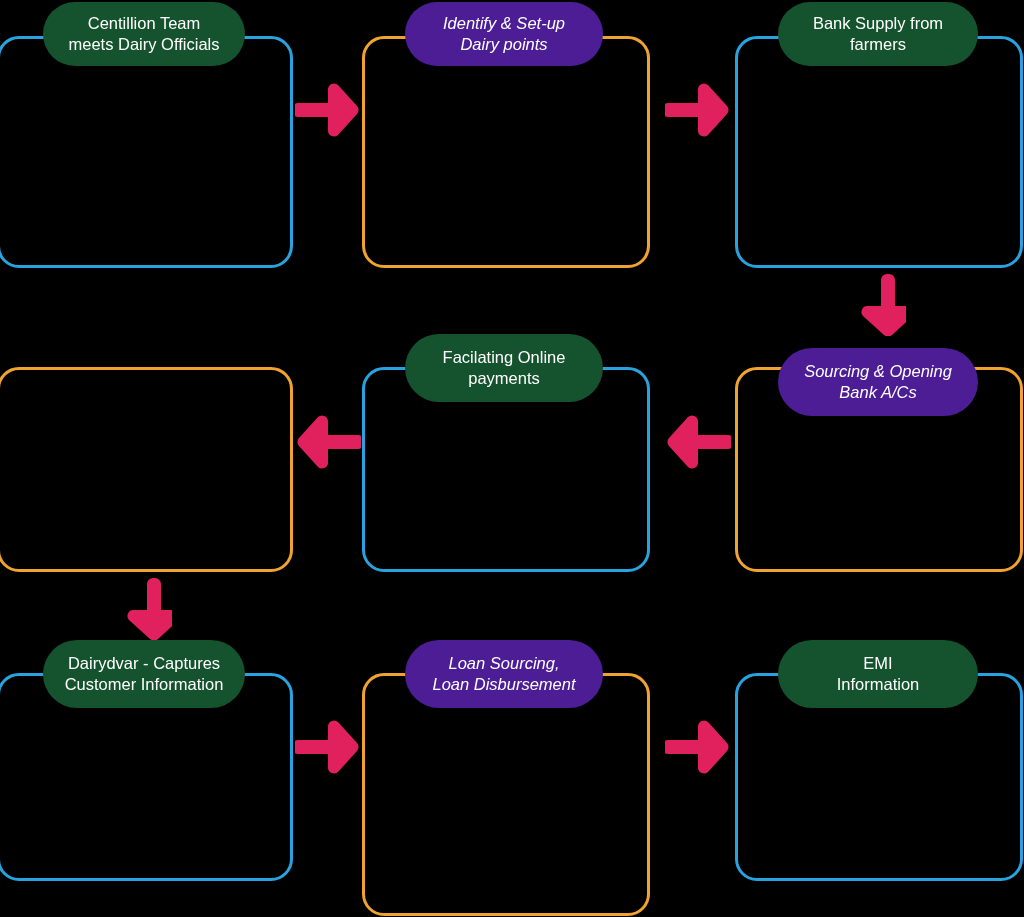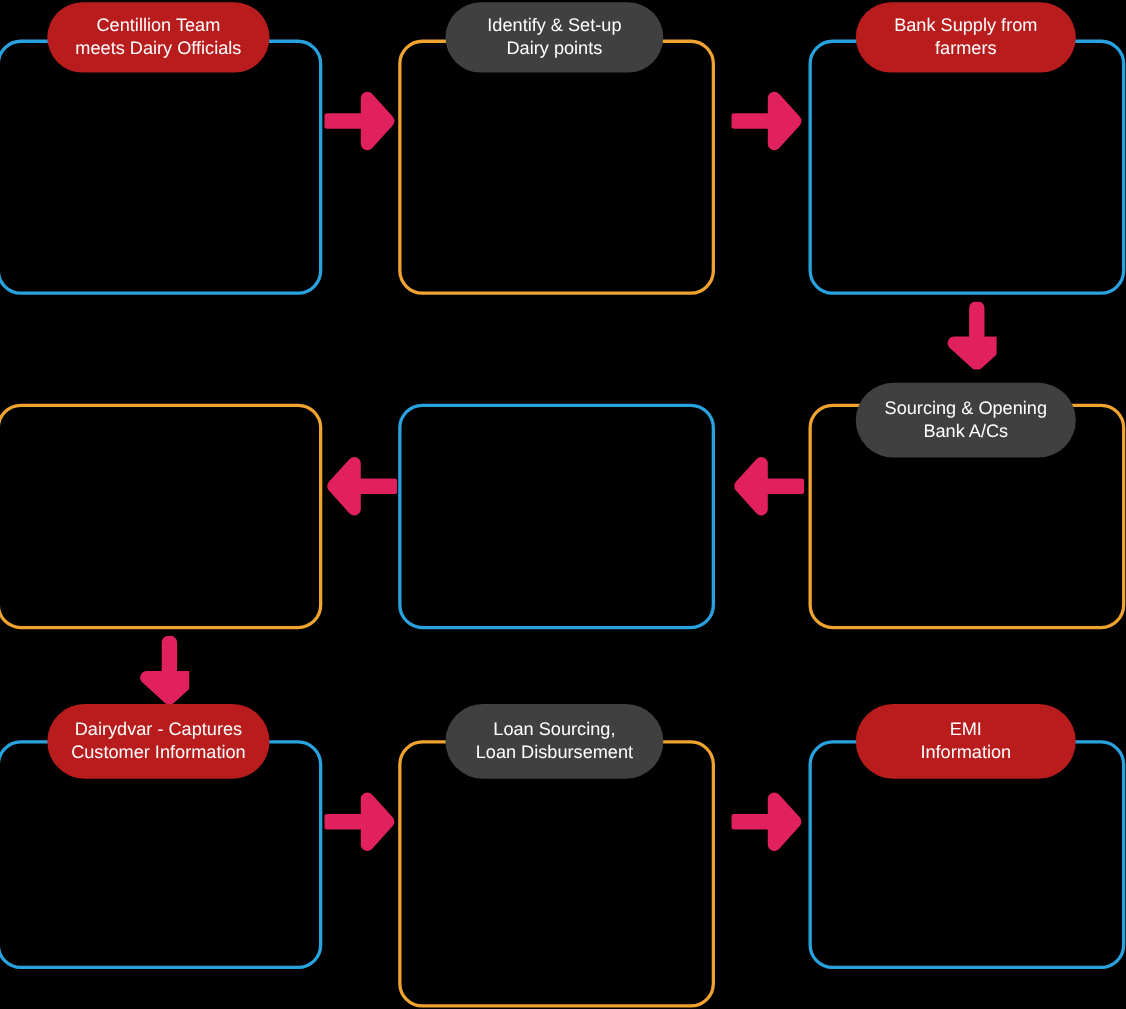--- a/index.html
+++ b/index.html
@@ -54,22 +54,22 @@
     justify-content: center;
     text-align: center;
     border-radius: 999px;
     color: #ffffff;
     font-size: 16.5px;
     line-height: 1.25;
     padding: 8px 14px;
     z-index: 5;
     white-space: pre-line;
   }
-  .pill.blue   { background: #b91c1c; }
-  .pill.orange { background: #404040; }
+  .pill.blue   { background: #14532d; }
+  .pill.orange { background: #4c1d95; font-style: italic; }
 
   
   .arrow {
     position: absolute;
     z-index: 4;
   }
   .arrow svg { display: block; }
 </style>
 </head>
 <body>
@@ -94,20 +94,22 @@
   <div class="pill blue" style="left:778px; top:2px; width:200px; height:64px;">Bank Supply from
 farmers</div>
 
   <div class="process-box orange" style="left:-3px; top:367px; width:296px; height:205px;">
     <div class="box-body"></div>
   </div>
 
   <div class="process-box blue" style="left:362px; top:367px; width:288px; height:205px;">
     <div class="box-body"></div>
   </div>
+  <div class="pill blue" style="left:405px; top:334px; width:198px; height:68px;">Facilating Online
+payments</div>
 
   <div class="process-box orange" style="left:735px; top:367px; width:288px; height:205px;">
     <div class="box-body"></div>
   </div>
   <div class="pill orange" style="left:778px; top:348px; width:200px; height:68px;">Sourcing &amp; Opening
 Bank A/Cs</div>
 
   <div class="process-box blue" style="left:-3px; top:673px; width:296px; height:208px;">
     <div class="box-body"></div>
   </div>

